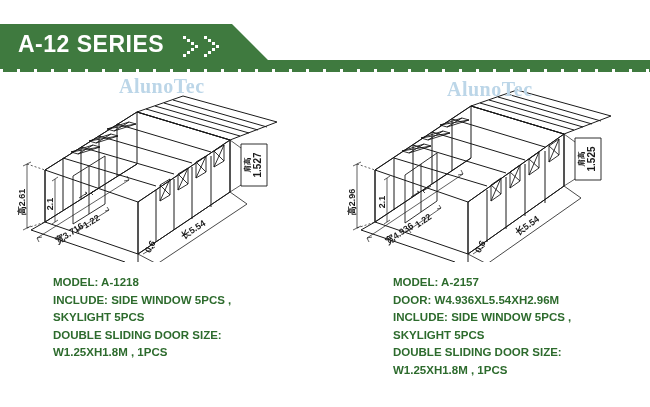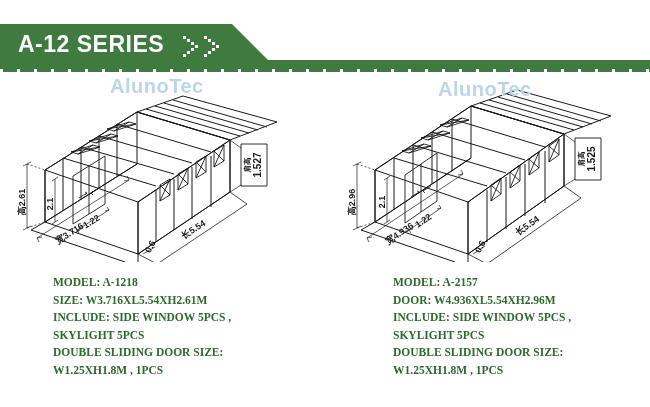--- a/index.html
+++ b/index.html
@@ -72,41 +72,42 @@
   }
   #drawing-left  { left: 5px; }
   #drawing-right { left: 335px; }
   .drawing svg { display: block; }
 
   .wm {
     position: absolute;
     font-size: 20px;
     font-weight: bold;
     color: #bcd6e8;
-    font-family: Liberation Sans, sans-serif;
+    font-family: Liberation Serif, serif;
     letter-spacing: 0.5px;
     pointer-events: none;
+    margin-left: 9px;
   }
   #watermark-left  { left: 110px; top: 75px; }
   #watermark-right { left: 438px; top: 78px; }
 
   
   .spec {
     position: absolute;
     top: 274px;
     font-size: 11.5px;
     font-weight: bold;
     color: #2d6b2d;
     line-height: 17.5px;
     font-family: "Liberation Sans", sans-serif;
     white-space: nowrap;
   }
   #spec-left  { left: 53px; }
   #spec-right { left: 393px; }
-  .spec div { white-space: nowrap; font-family: Liberation Serif, serif; }
+  .spec div { white-space: nowrap; }
 </style>
 </head>
 <body>
 
 <div id="header-banner">
   <div class="banner-shape"></div>
   <div class="banner-dash"></div>
   <div id="banner-title">A-12 SERIES</div>
 
   <div class="chev" id="chevron-1">
@@ -362,21 +363,20 @@
       <text x="148" y="196" font-size="9" transform="rotate(-62 148 196)" text-anchor="middle">0.6</text>
       <text x="249" y="107" font-size="7.5" transform="rotate(-90 249 107)" text-anchor="middle">肩高</text>
       <text x="260" y="107" font-size="10" transform="rotate(-90 260 107)" text-anchor="middle">1.525</text>
     </g>
   </svg>
 </div>
 <div class="wm" id="watermark-right">AlunoTec</div>
 
 <div class="spec" id="spec-left">
   <div>MODEL:  A-1218</div>
-  <div>SIZE:  W3.716XL5.54XH2.61M</div>
   <div>INCLUDE: SIDE WINDOW 5PCS ,</div>
   <div>SKYLIGHT 5PCS</div>
   <div>DOUBLE SLIDING DOOR SIZE:</div>
   <div>W1.25XH1.8M , 1PCS</div>
 </div>
 
 <div class="spec" id="spec-right">
   <div>MODEL:  A-2157</div>
   <div>DOOR:  W4.936XL5.54XH2.96M</div>
   <div>INCLUDE: SIDE WINDOW 5PCS ,</div>

